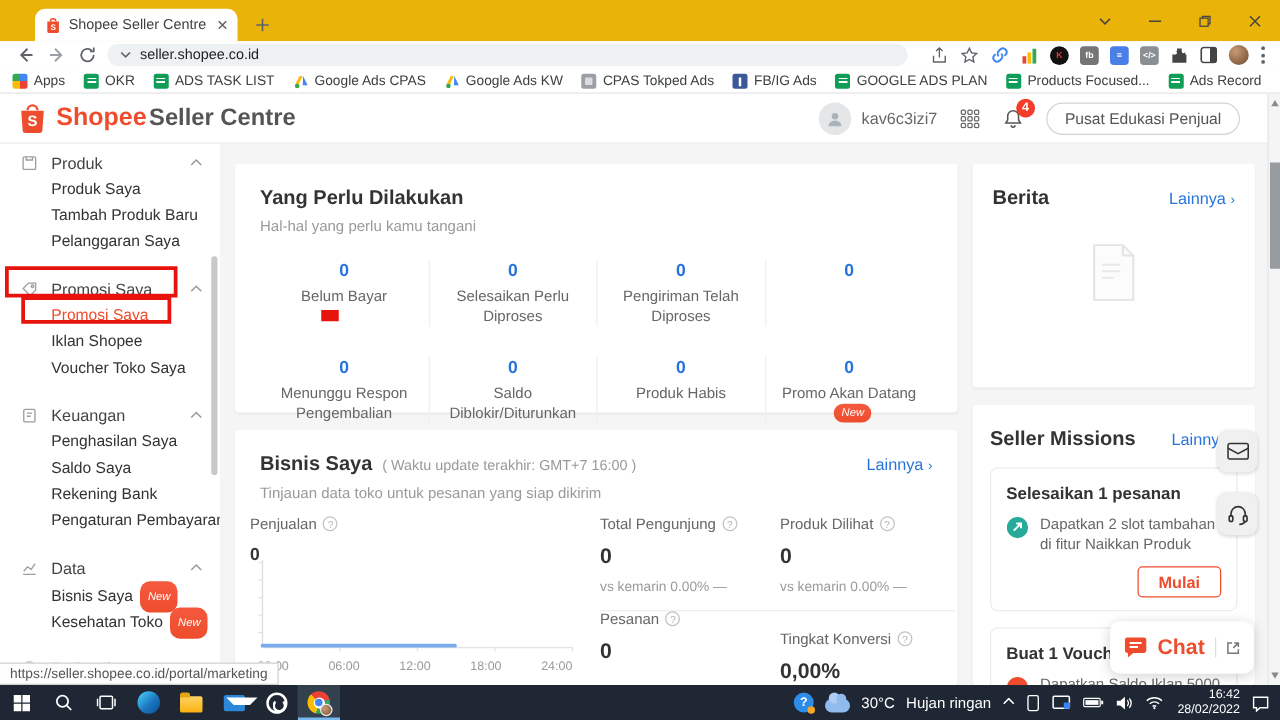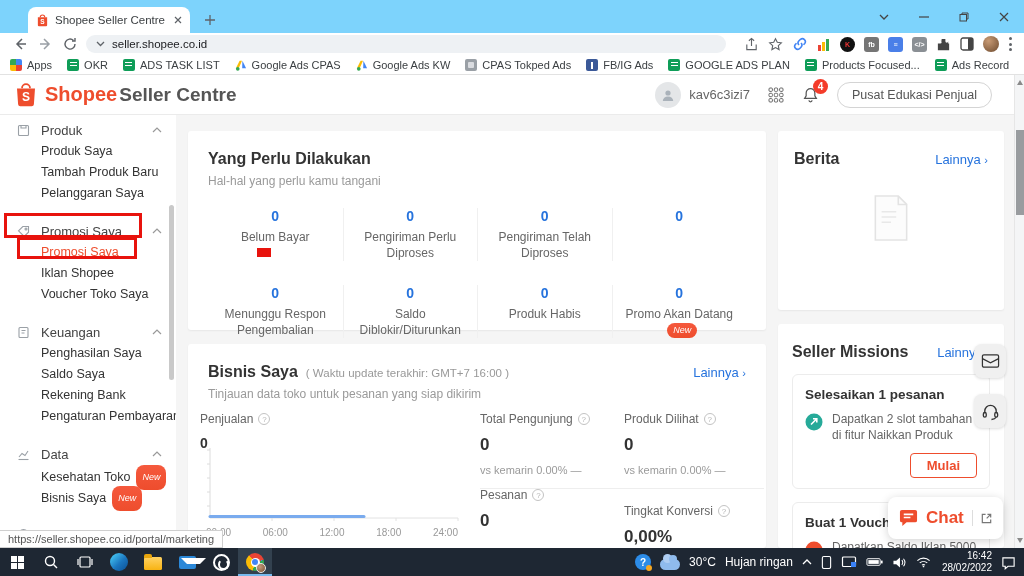--- a/index.html
+++ b/index.html
@@ -1,21 +1,21 @@
 <!DOCTYPE html>
 <html><head>
 <meta charset="utf-8">
 <style>
   html,body{margin:0;padding:0;background:#000;}
   *{box-sizing:border-box;}
   .screen{position:relative;width:1024px;height:576px;overflow:hidden;background:#f5f5f5;
     font-family:"Liberation Sans",sans-serif;-webkit-font-smoothing:antialiased;}
 
   
-  .titlebar{position:absolute;top:0;left:0;right:0;height:33px;background:#7dd3fc;}
+  .titlebar{position:absolute;top:0;left:0;right:0;height:33px;background:#eab308;}
   .tab{position:absolute;left:28px;top:7px;width:162px;height:26px;background:#fff;
     border-radius:8px 8px 0 0;display:flex;align-items:center;padding:0 8px;gap:6px;}
   .tab-title{font-size:11.5px;color:#3c4043;flex:1;white-space:nowrap;overflow:hidden;}
   .icon-btn{display:flex;align-items:center;justify-content:center;}
   .newtab{position:absolute;left:200px;top:10px;width:20px;height:20px;}
   .win-controls{position:absolute;right:0;top:0;height:33px;display:flex;}
   .win-btn{width:40px;height:33px;display:flex;align-items:center;justify-content:center;}
 
   .toolbar{position:absolute;top:33px;left:0;right:0;height:22px;background:#fff;}
   .nav-ic{position:absolute;top:3px;width:16px;height:16px;}
@@ -485,22 +485,22 @@
               <polyline points="3,10 6,6.5 9,8.5 12,4"></polyline>
             </svg>
           </span>
           <span class="lb">Data</span>
           <span class="icon-btn">
             <svg width="10" height="6" viewBox="0 0 10 6">
               <path d="M1 5 L5 1 L9 5" fill="none" stroke="#999" stroke-width="1.2"></path>
             </svg>
           </span>
         </div>
+        <div class="nav-item"><span>Bisnis Saya</span><span class="newbadge">New</span></div>
         <div class="nav-item"><span>Kesehatan Toko</span><span class="newbadge">New</span></div>
-        <div class="nav-item"><span>Bisnis Saya</span><span class="newbadge">New</span></div>
       </div>
       <div class="nav-sec">
         <div class="nav-head">
           <span class="icon-btn">
             <svg width="15" height="15" viewBox="0 0 15 15" fill="none" stroke="#9aa0a6" stroke-width="1.1">
               <circle cx="7.5" cy="7.5" r="5"></circle>
               <circle cx="7.5" cy="7.5" r="1.5"></circle>
             </svg>
           </span>
           <span class="lb">Perkembangan</span>
@@ -517,21 +517,21 @@
   <div class="card card-todo">
     <div class="card-title">Yang Perlu Dilakukan</div>
     <div class="card-sub">Hal-hal yang perlu kamu tangani</div>
     <div class="todo-grid" id="todo-grid">
         <div class="stat">
           <div class="stat-v">0</div>
           <div class="stat-l"><span>Belum Bayar</span></div>
         </div>
         <div class="stat">
           <div class="stat-v">0</div>
-          <div class="stat-l"><span>Pengiriman Perlu Diproses</span></div>
+          <div class="stat-l"><span>Selesaikan Perlu Diproses</span></div>
         </div>
         <div class="stat">
           <div class="stat-v">0</div>
           <div class="stat-l"><span>Pengiriman Telah Diproses</span></div>
         </div>
         <div class="stat">
           <div class="stat-v">0</div>
         </div>
         <div class="stat">
           <div class="stat-v">0</div>

